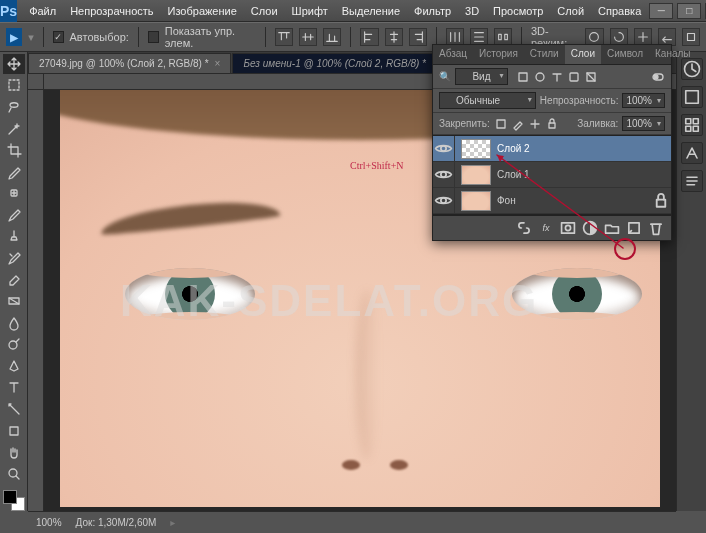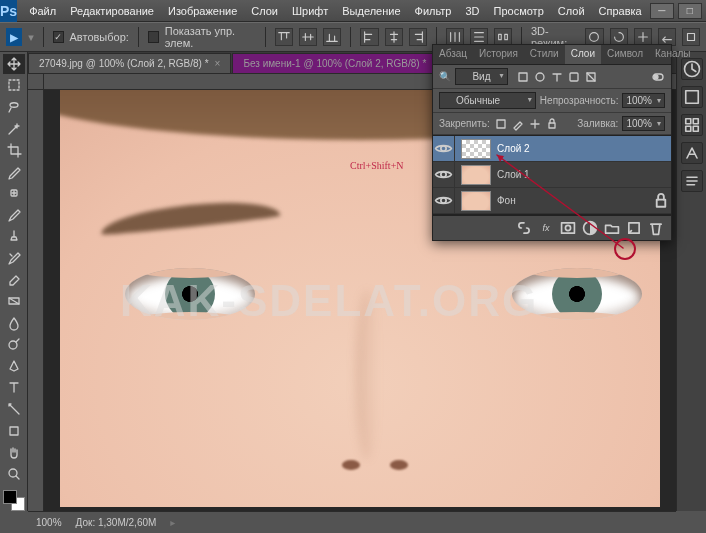--- a/index.html
+++ b/index.html
@@ -30,21 +30,21 @@
   .tool.active { background:#2a2a2a; }
   .tool svg { width:16px; height:16px; }
   .swatches { margin-top:4px; position:relative; width:22px; height:22px; }
   .sw-fg { position:absolute; left:0; top:0; width:14px; height:14px; background:#000; border:1px solid #888; }
   .sw-bg { position:absolute; right:0; bottom:0; width:14px; height:14px; background:#fff; border:1px solid #888; }
 
   
   .doc-tabstrip { position:absolute; left:28px; top:52px; right:30px; height:22px; background:#3a3a3a; display:flex; align-items:flex-end; border-bottom:1px solid #2a2a2a; }
   .doc-tab { height:20px; padding:3px 10px; font-size:10px; color:#ccc; border:1px solid #2a2a2a; border-bottom:none; margin-right:1px; display:flex; align-items:center; gap:6px; }
   .doc-tab.active { background:#535353; }
-  .doc-tab.inactive { background:#701a75; color:#999; }
+  .doc-tab.inactive { background:#0f172a; color:#999;font-style:italic; }
   .tab-close { font-size:10px; color:#999; }
 
   
   .canvas-area { position:absolute; left:28px; top:74px; right:30px; bottom:22px; background:#272727; overflow:hidden; }
   .ruler-h { position:absolute; left:16px; right:0; top:0; height:16px; background:#535353; border-bottom:1px solid #2a2a2a; }
   .ruler-v { position:absolute; left:0; top:16px; bottom:0; width:16px; background:#535353; border-right:1px solid #2a2a2a; }
   .ruler-corner { position:absolute; left:0; top:0; width:16px; height:16px; background:#535353; border-right:1px solid #2a2a2a; border-bottom:1px solid #2a2a2a; }
   .doc { position:absolute; left:32px; top:16px; width:600px; height:417px; background:#fff; overflow:hidden; }
 
   
@@ -106,21 +106,21 @@
 
   svg { stroke:#ccc; stroke-width:1.3; fill:none; stroke-linecap:round; stroke-linejoin:round; }
 </style>
 </head>
 <body>
 
 <div class="titlebar">
   <div class="ps-logo">Ps</div>
   <div class="menu">
     <div class="menu-item">Файл</div>
-    <div class="menu-item">Редактирование</div>
+    <div class="menu-item">Непрозрачность</div>
     <div class="menu-item">Изображение</div>
     <div class="menu-item">Слои</div>
     <div class="menu-item">Шрифт</div>
     <div class="menu-item">Выделение</div>
     <div class="menu-item">Фильтр</div>
     <div class="menu-item">3D</div>
     <div class="menu-item">Просмотр</div>
     <div class="menu-item">Слой</div>
     <div class="menu-item">Справка</div>
   </div>

